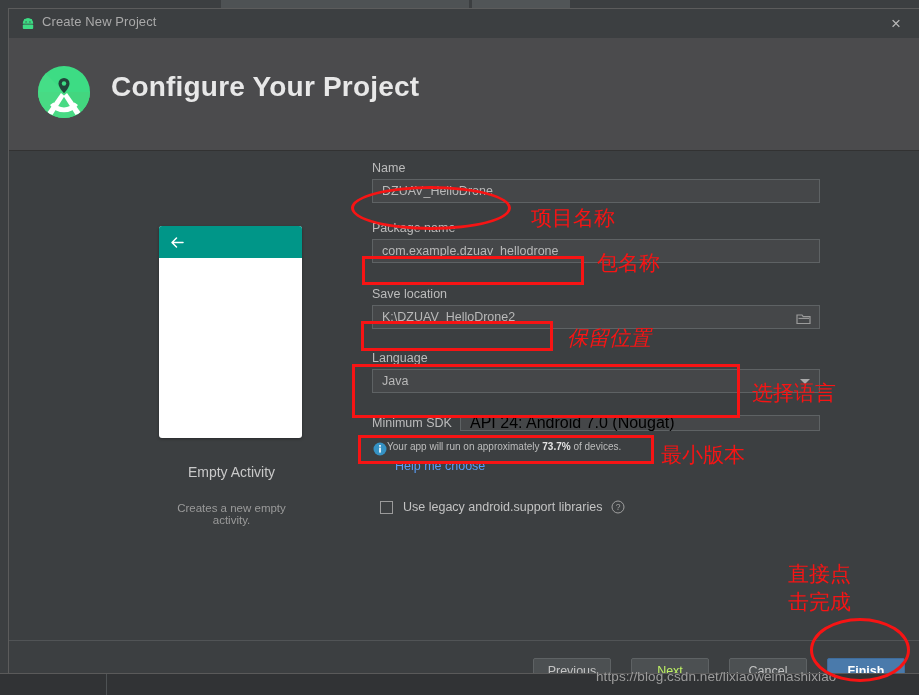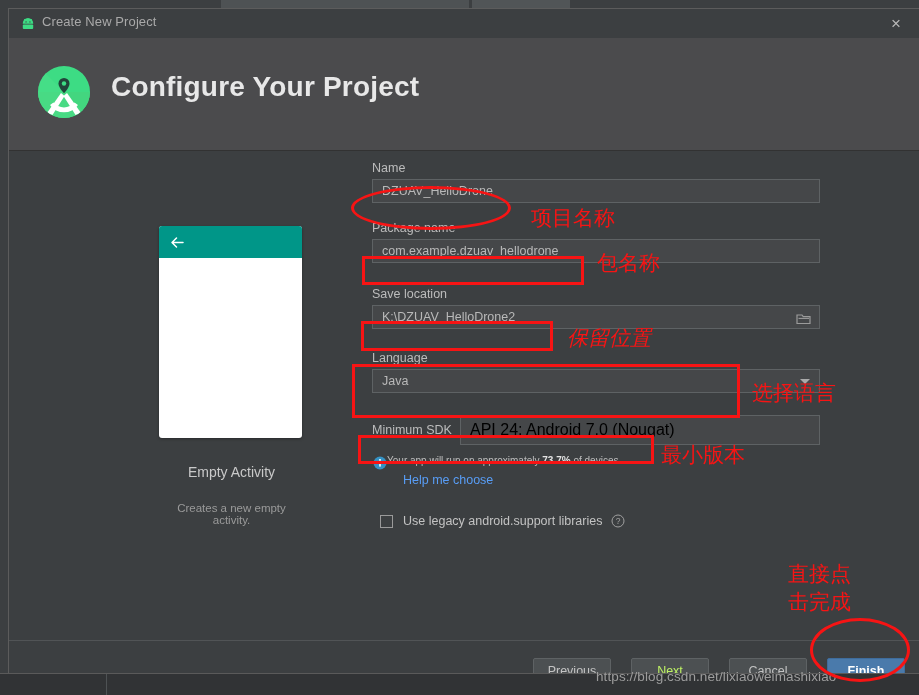--- a/index.html
+++ b/index.html
@@ -223,21 +223,21 @@
   }
   .sdk-label {
     font-size: 12.5px;
     color: #bcbcbc;
     width: 88px;
     flex: none;
   }
   .sdk-combo {
     position: relative;
     flex: 1;
-    height: 30px;
+    height: 16px;
     background: #454749;
     border: 1px solid #5e6264;
     box-sizing: border-box;
     display: flex;
     align-items: center;
   }
   .sdk-combo .fld-value { padding-left: 9px; }
 
   .sdk-note {
     margin-top: 10px;
@@ -249,21 +249,21 @@
     width: 14px; height: 14px;
     flex: none;
     margin-top: 1px;
   }
   .sdk-note-text {
     font-size: 10px;
     color: #bdbdbd;
   }
   .sdk-note-text b { color: #e3e3e3; font-weight: bold; }
   .help-link {
-    margin-left: 31px;
+    margin-left: 23px;
     margin-top: 3px;
     font-size: 12.5px;
     color: #589df6;
     display: inline-block;
   }
 
   .legacy-row {
     margin-top: 26px;
     display: flex;
     align-items: center;

